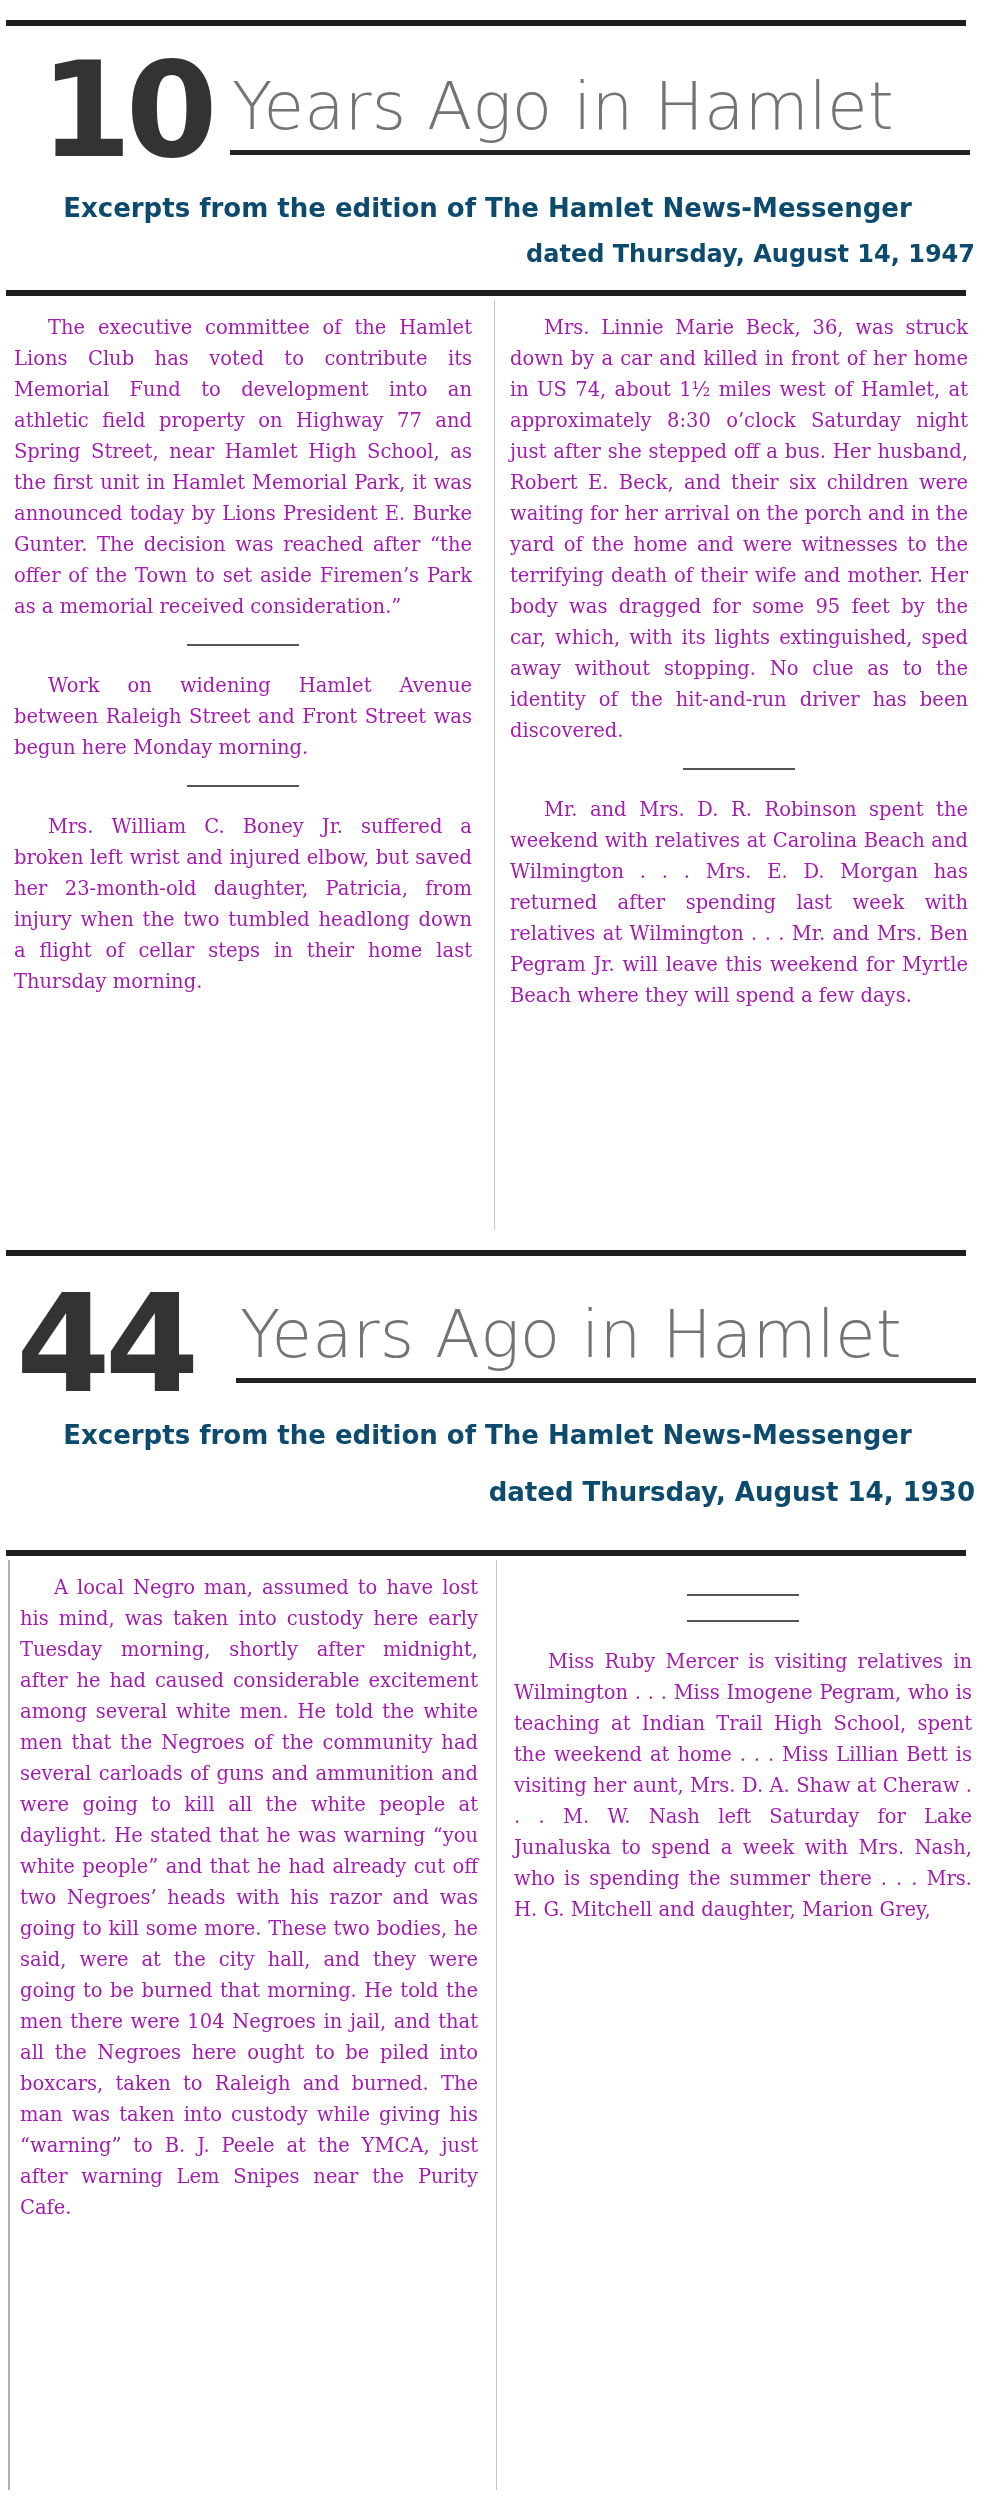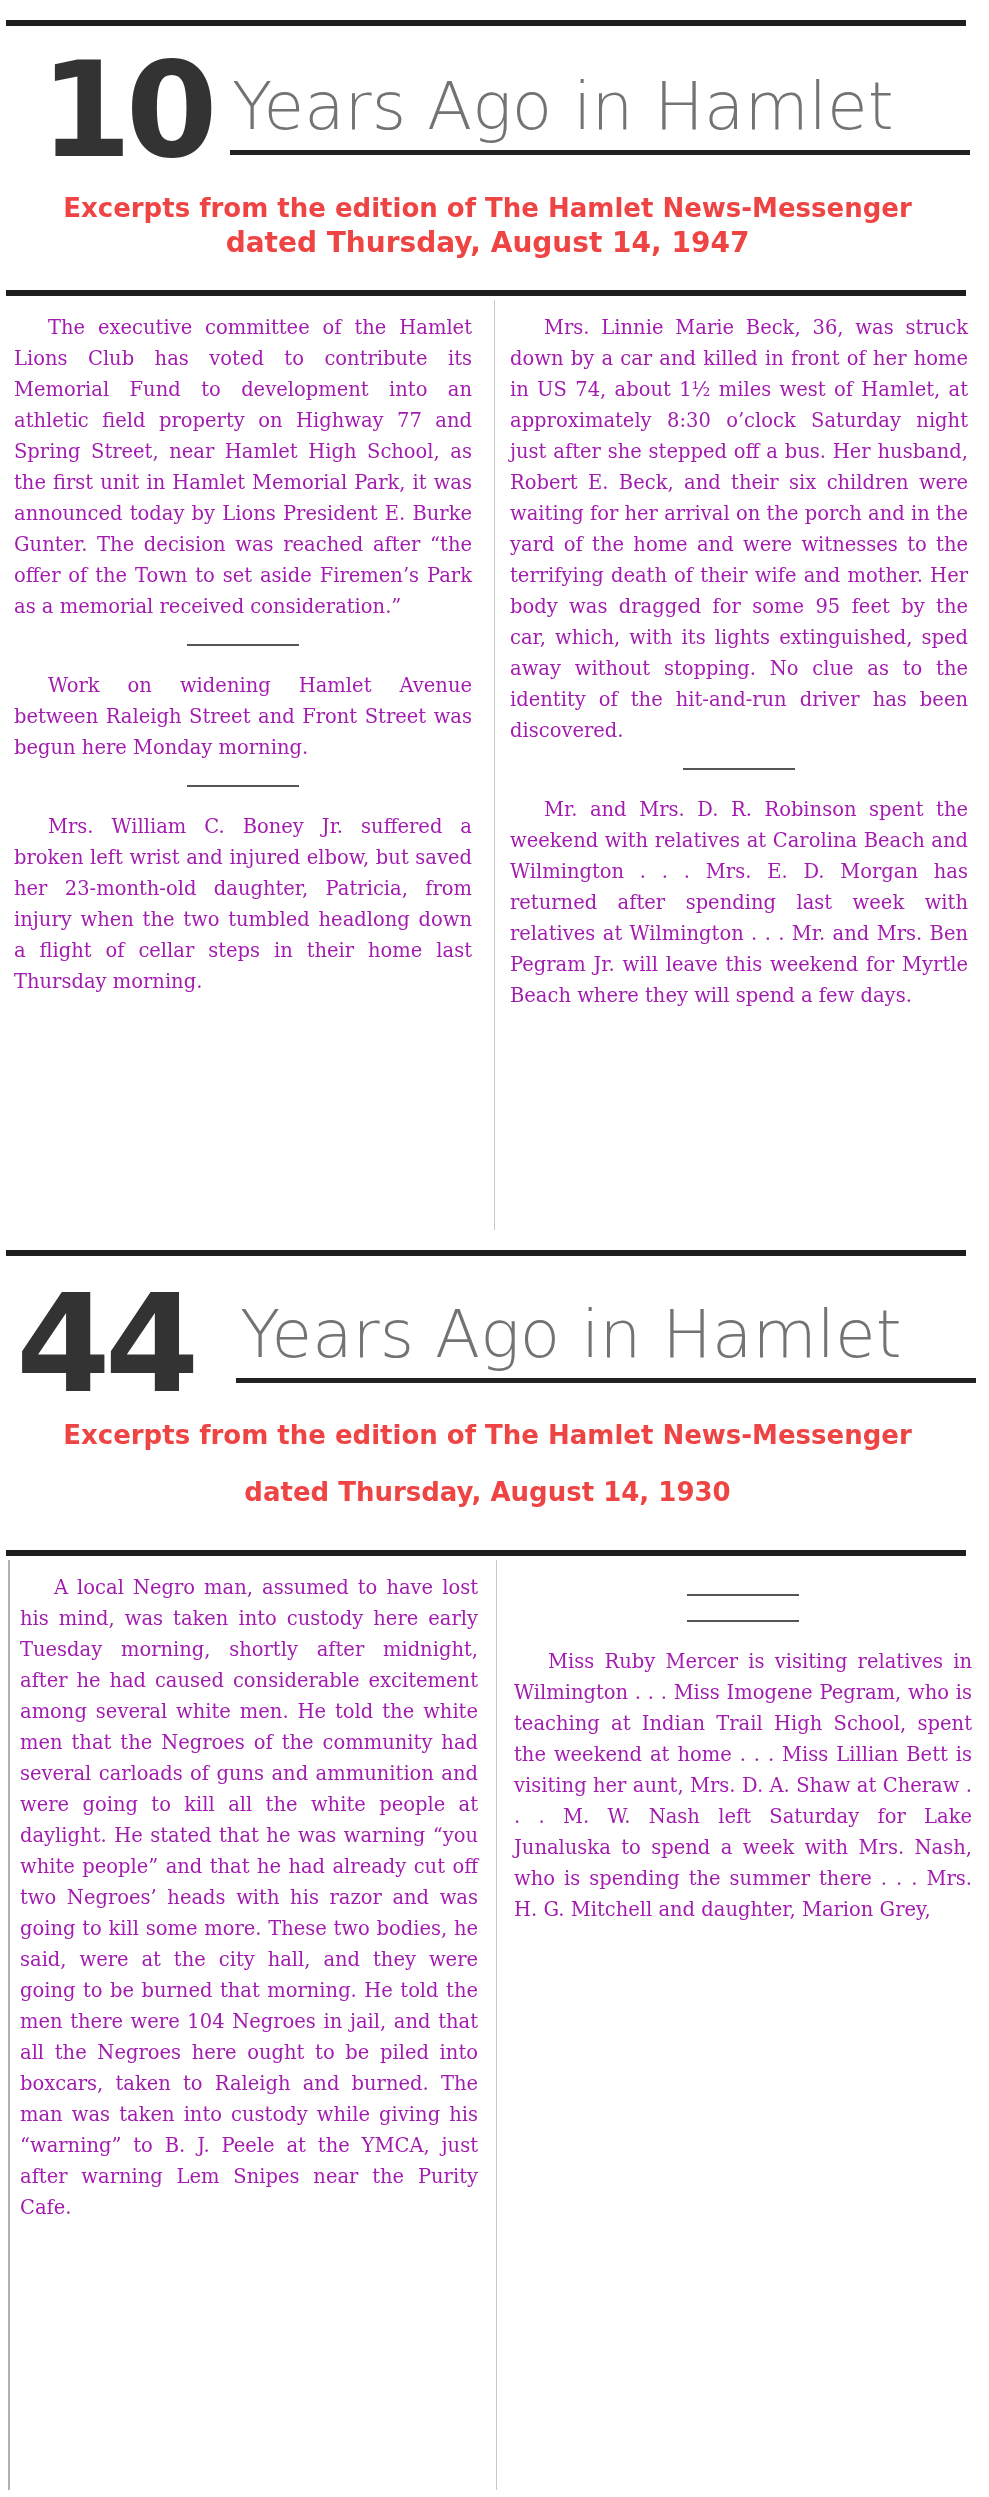--- a/index.html
+++ b/index.html
@@ -2,38 +2,38 @@
 <html><head>
 <meta charset="utf-8">
 <style>
   html, body { margin: 0; padding: 0; background: #ffffff; }
   body { width: 989px; height: 2497px; position: relative; overflow: hidden; color: #2a2a2a; }
   .rule { position: absolute; left: 6px; width: 960px; height: 6px; background: #1e1e1e; }
   .section-head { position: absolute; left: 0; width: 989px; }
   .big-num { position: absolute; font-family: "DejaVu Sans", sans-serif; font-weight: bold; color: #333; letter-spacing: -6px; line-height: 1; }
   .head-title { position: absolute; font-family: "DejaVu Sans", sans-serif; font-weight: 200; color: #737373; white-space: nowrap; line-height: 1; }
   .head-underline { position: absolute; height: 5px; background: #222; }
-  .subhead { position: absolute; left: 0; width: 975px; text-align: center; font-family: "DejaVu Sans", sans-serif; font-weight: bold; color: #ef4444; white-space: nowrap; }
+  .subhead { position: absolute; left: 0; width: 975px; text-align: center; font-family: "DejaVu Sans", sans-serif; font-weight: bold; color: #0c4a6e; white-space: nowrap; }
   .col { position: absolute; width: 458px; font-family: "DejaVu Serif", serif; font-size: 19.5px; line-height: 31px; color: #a21caf; text-align: justify; hyphens: manual; }
   .para { margin: 0; text-indent: 34px; }
   .sep { width: 112px; height: 2px; background: #555; margin: 22px auto 24px auto; }
   .col-divider { position: absolute; width: 1px; background: #c8c8c8; }
   .edge { position: absolute; width: 2px; background: #b0b0b0; }
 </style>
 </head>
 <body>
 
 <div class="rule" style="top:20px;"></div>
 
 <div class="section-head" style="top:0;">
   <div class="big-num" style="left:40px; top:44px; font-size:132px;text-align:center;">10</div>
   <div class="head-title" style="left:232px; top:74px; font-size:66px;">Years Ago in Hamlet</div>
   <div class="head-underline" style="left:230px; top:150px; width:740px;"></div>
   <div class="subhead" style="top:193px; font-size:26px;">Excerpts from the edition of The Hamlet News-Messenger</div>
-  <div class="subhead" style="top:226px; font-size:28px;">dated Thursday, August 14, 1947</div>
+  <div class="subhead" style="top:240px; font-size:24px;text-align:right;">dated Thursday, August 14, 1947</div>
 </div>
 
 <div class="rule" style="top:290px;"></div>
 
 <div class="col" style="left:14px; top:312px;">
   <p class="para">The executive committee of the Hamlet Lions Club has voted to contribute its Memorial Fund to development into an athletic field property on Highway 77 and Spring Street, near Hamlet High School, as the first unit in Hamlet Memorial Park, it was announced today by Lions President E. Burke Gunter. The decision was reached after “the offer of the Town to set aside Firemen’s Park as a memorial received consideration.”</p>
   <div class="sep"></div>
   <p class="para">Work on widening Hamlet Avenue between Raleigh Street and Front Street was begun here Monday morning.</p>
   <div class="sep"></div>
   <p class="para">Mrs. William C. Boney Jr. suffered a broken left wrist and injured elbow, but saved her 23-month-old daughter, Patricia, from injury when the two tumbled headlong down a flight of cellar steps in their home last Thursday morning.</p>
@@ -47,21 +47,21 @@
   <p class="para">Mr. and Mrs. D. R. Robinson spent the weekend with relatives at Carolina Beach and Wilmington . . . Mrs. E. D. Morgan has returned after spending last week with relatives at Wilmington . . . Mr. and Mrs. Ben Pegram Jr. will leave this weekend for Myrtle Beach where they will spend a few days.</p>
 </div>
 
 <div class="rule" style="top:1250px;"></div>
 
 <div class="section-head" style="top:1230px;">
   <div class="big-num" style="left:16px; top:46px; font-size:136px;">44</div>
   <div class="head-title" style="left:240px; top:72px; font-size:66px;">Years Ago in Hamlet</div>
   <div class="head-underline" style="left:236px; top:148px; width:740px;"></div>
   <div class="subhead" style="top:190px; font-size:26px;">Excerpts from the edition of The Hamlet News-Messenger</div>
-  <div class="subhead" style="top:247px; font-size:26px;">dated Thursday, August 14, 1930</div>
+  <div class="subhead" style="top:247px; font-size:26px;text-align:right;">dated Thursday, August 14, 1930</div>
 </div>
 
 <div class="rule" style="top:1550px;"></div>
 
 <div class="edge" style="left:8px; top:1560px; height:930px;"></div>
 
 <div class="col" style="left:20px; top:1572px;">
   <p class="para">A local Negro man, assumed to have lost his mind, was taken into custody here early Tuesday morning, shortly after midnight, after he had caused considerable excitement among several white men. He told the white men that the Negroes of the community had several carloads of guns and ammunition and were going to kill all the white people at daylight. He stated that he was warning “you white people” and that he had already cut off two Negroes’ heads with his razor and was going to kill some more. These two bodies, he said, were at the city hall, and they were going to be burned that morning. He told the men there were 104 Negroes in jail, and that all the Negroes here ought to be piled into boxcars, taken to Raleigh and burned. The man was taken into custody while giving his “warning” to B. J. Peele at the YMCA, just after warning Lem Snipes near the Purity Cafe.</p>
 </div>
 

